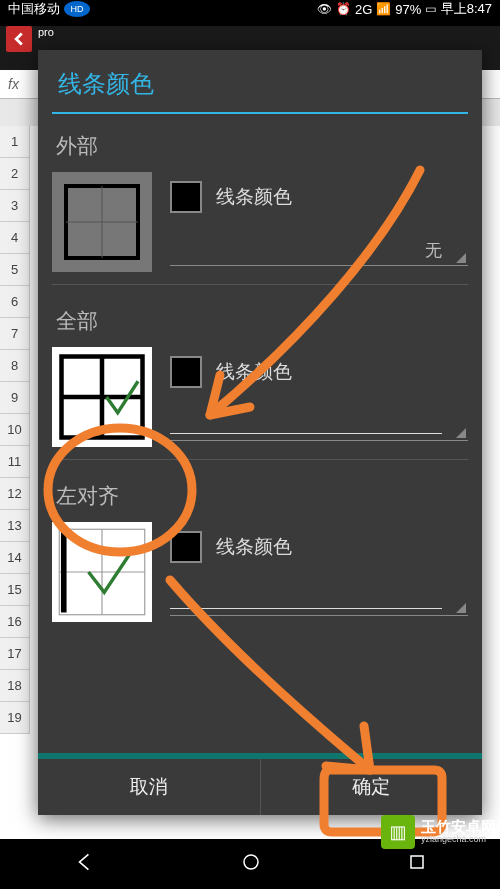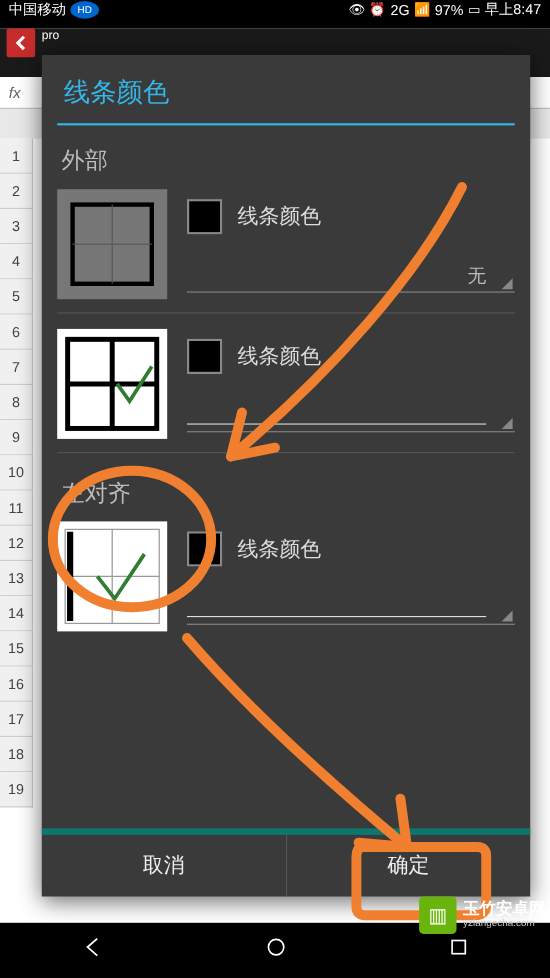--- a/index.html
+++ b/index.html
@@ -147,20 +147,21 @@
           <div class="style-row">
             <span>无</span>
             <span class="tri"></span>
           </div>
         </div>
       </div>
       <div class="sec-hr"></div>
     </div>
 
     <div class="section">
+      <div class="sec-title">全部</div>
       <div class="sec-row">
         <div class="preview white">
           <svg width="90" height="90" viewBox="0 0 80 80">
             <rect x="4" y="4" width="72" height="72" fill="none" stroke="#000" stroke-width="4"></rect>
             <path d="M40 4v72M4 40h72" stroke="#000" stroke-width="4"></path>
             <path d="M44 40l10 14 18-28" stroke="#2e7d32" stroke-width="3" fill="none"></path>
           </svg>
         </div>
         <div class="right-col">
           <div class="color-row">

